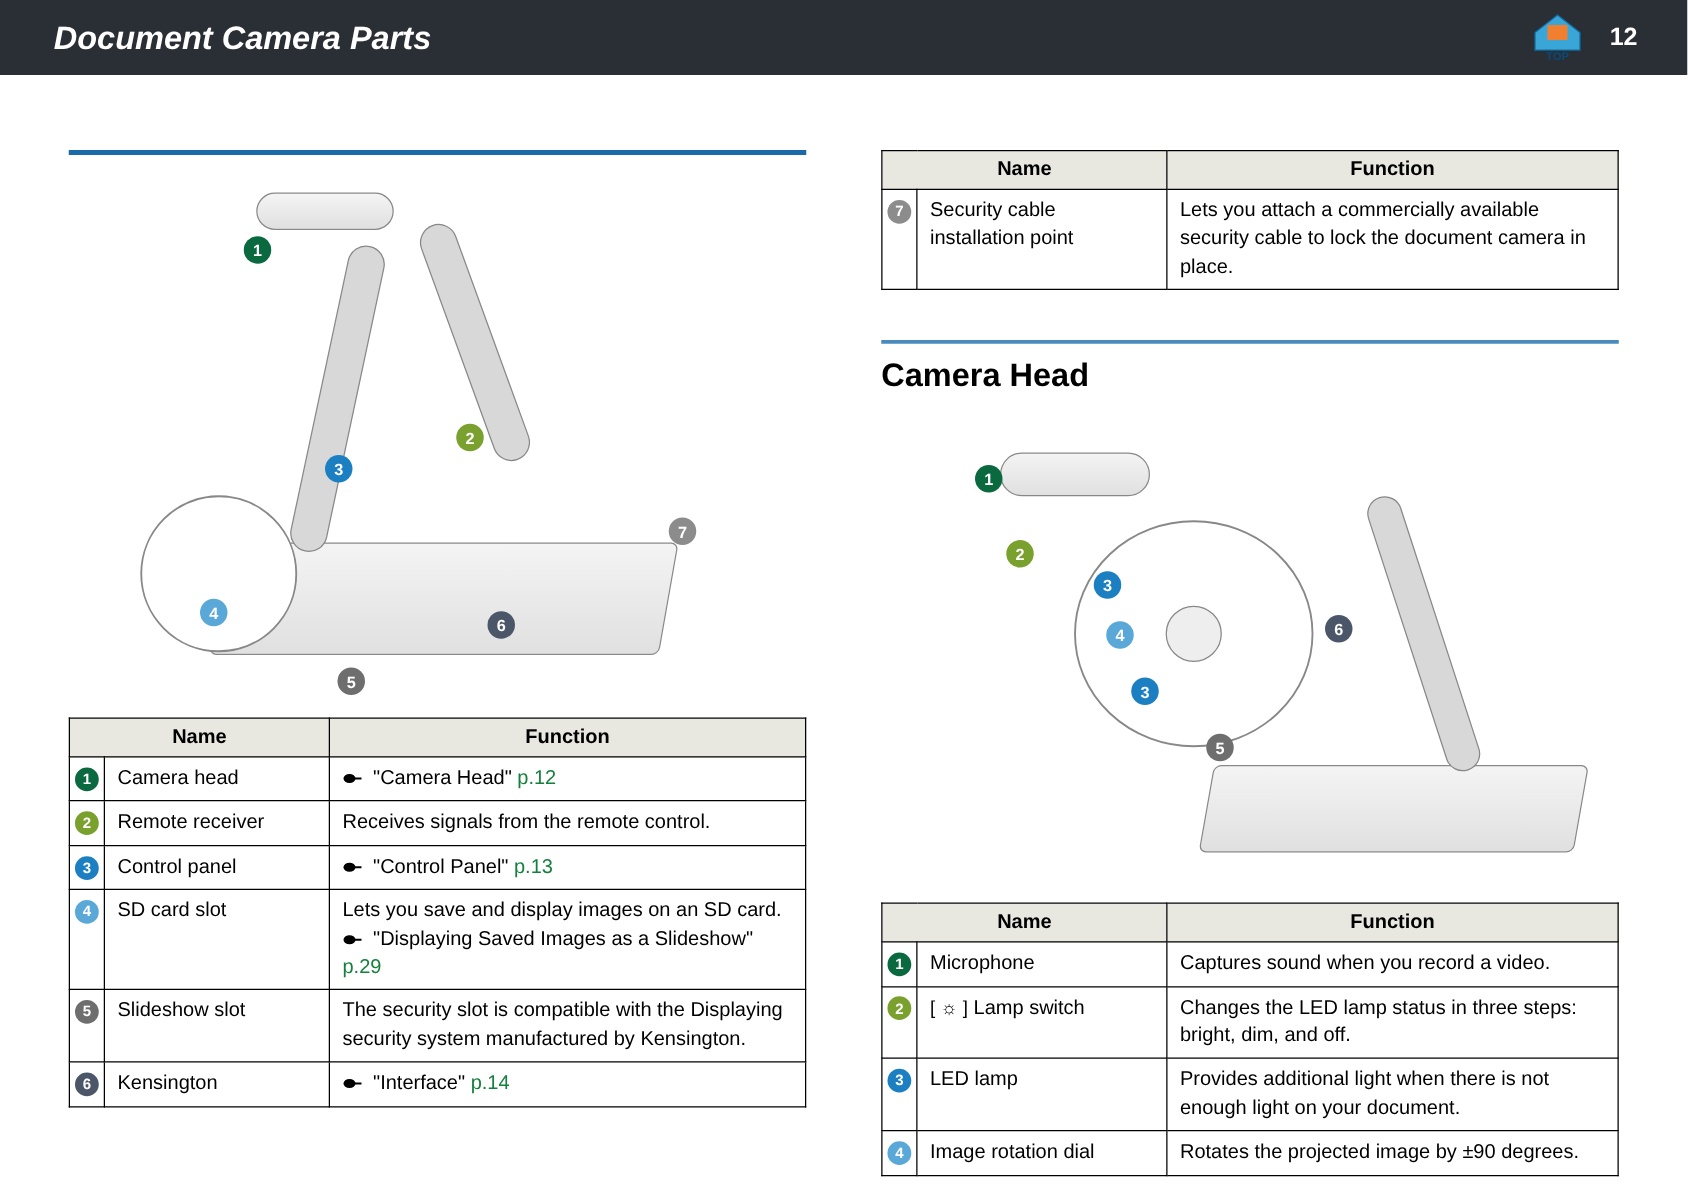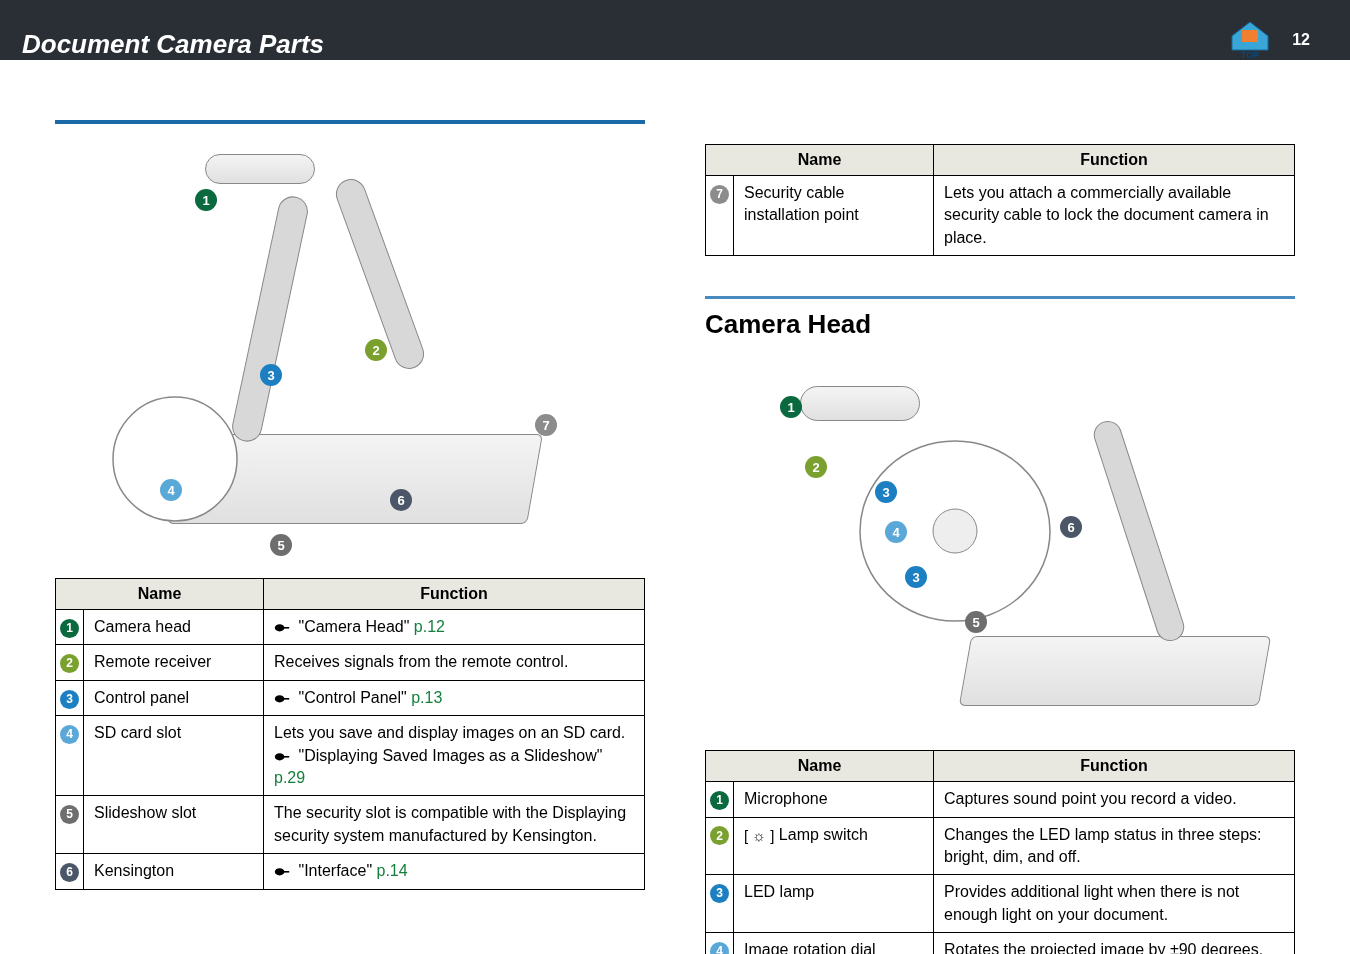--- a/index.html
+++ b/index.html
@@ -9,36 +9,36 @@
     width: 1350px;
     height: 954px;
     position: relative;
     color: #000;
   }
   .header {
     background: #2a2e35;
     color: #fff;
     height: 60px;
     display: flex;
-    align-items: flex-end;
-    padding: 0 40px 0 22px;
+    align-items: center;
+    padding: 0 40px 0 43px;
     justify-content: space-between;
   }
   .header-title {
     font-size: 26px;
     font-weight: bold;
     font-style: italic;
   }
   .header-right {
     display: flex;
     align-items: center;
     gap: 20px;
   }
   .page-num {
-    font-size: 16px;
+    font-size: 20px;
     font-weight: bold;
     color: #fff;
   }
   .top-icon {
     width: 44px;
     height: 40px;
     position: relative;
   }
   .content {
     display: flex;
@@ -69,21 +69,20 @@
   }
   .diagram2 {
     height: 370px;
     margin: 0 auto 20px;
     position: relative;
   }
   table.parts {
     width: 100%;
     border-collapse: collapse;
     font-size: 16px;
-    margin-top: 24px;
   }
   table.parts th {
     background: #e8e8e1;
     font-weight: bold;
     padding: 6px 8px;
     border: 1px solid #000;
     text-align: center;
   }
   table.parts td {
     border: 1px solid #000;
@@ -292,21 +291,21 @@
       <thead>
         <tr>
           <th colspan="2">Name</th>
           <th>Function</th>
         </tr>
       </thead>
       <tbody id="right-tbody">
           <tr>
             <td class="num-cell"><span class="callout c1">1</span></td>
             <td class="name-cell">Microphone</td>
-            <td>Captures sound point you record a video.</td>
+            <td>Captures sound when you record a video.</td>
           </tr>
           <tr>
             <td class="num-cell"><span class="callout c2">2</span></td>
             <td class="name-cell"><span class="lamp-icon">[&nbsp;☼&nbsp;]</span> Lamp switch</td>
             <td>Changes the LED lamp status in three steps: bright, dim, and off.</td>
           </tr>
           <tr>
             <td class="num-cell"><span class="callout c3">3</span></td>
             <td class="name-cell">LED lamp</td>
             <td>Provides additional light when there is not enough light on your document.</td>

